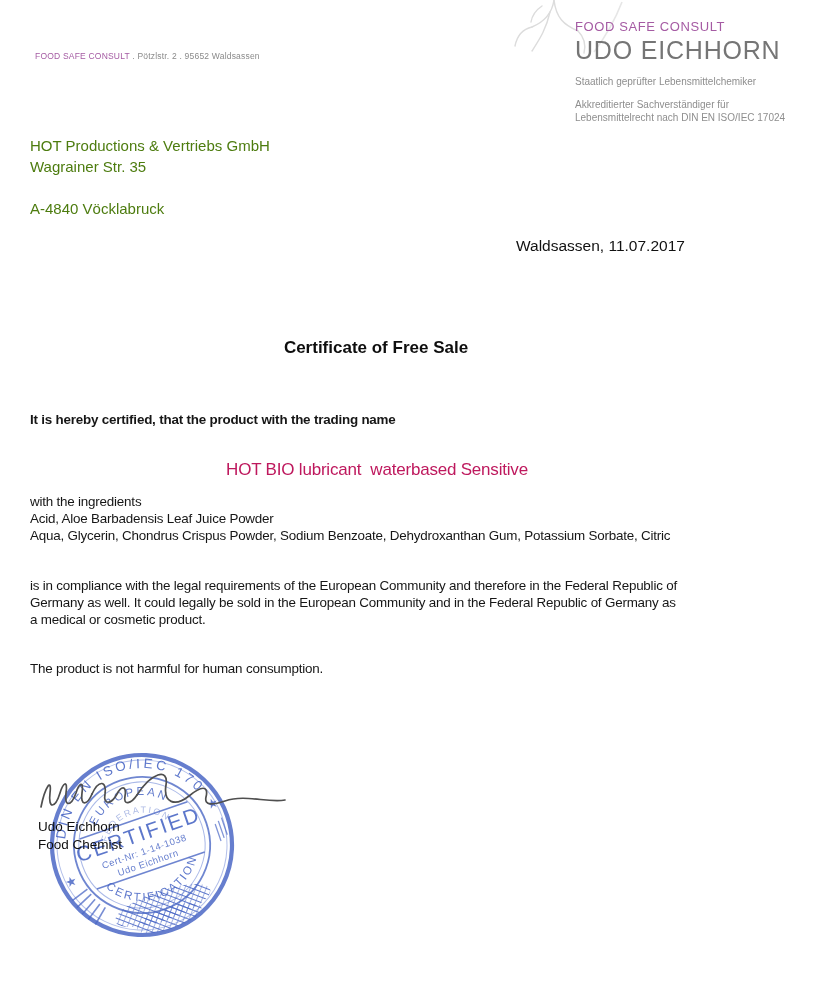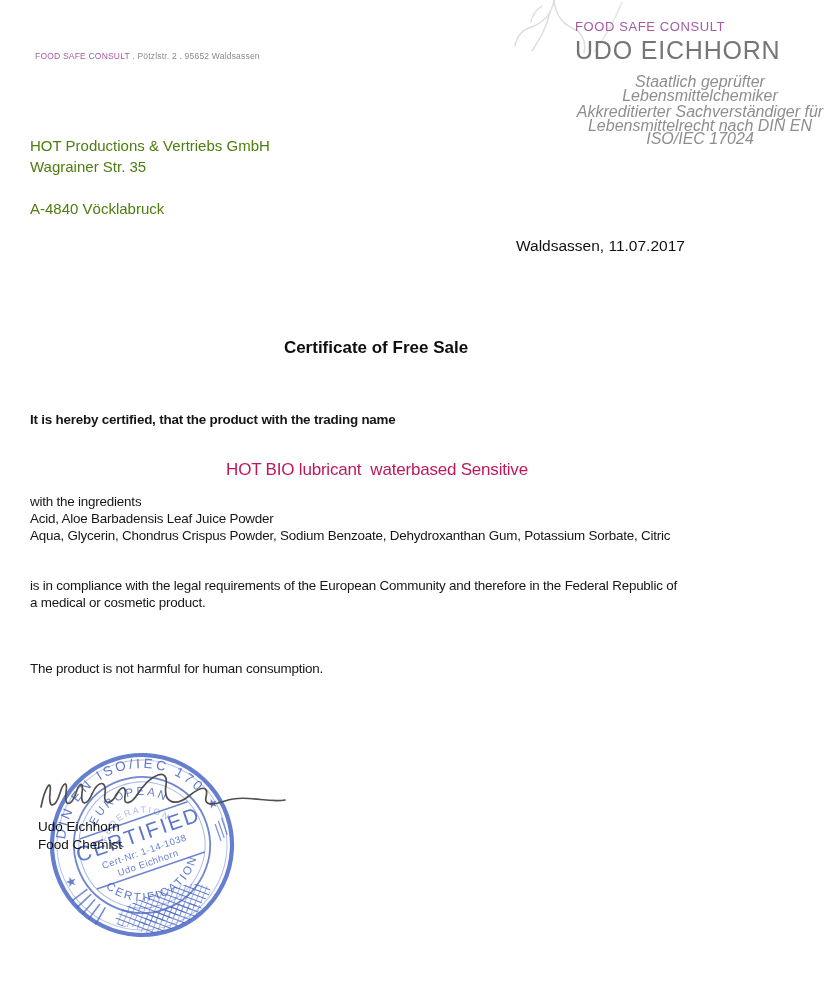--- a/index.html
+++ b/index.html
@@ -9,23 +9,23 @@
     font-family:"Liberation Sans", sans-serif; color:#1a1a1a; overflow:hidden;
   }
   
   .sender-line { position:absolute; left:35px; top:51px; font-size:8.5px; letter-spacing:.2px; color:#8a8a8a;text-align:right; }
   .sender-line .brand { color:#a55ba3; }
   
   .branch-svg { position:absolute; left:492px; top:0; }
   .letterhead { position:absolute; left:575px; top:19px; width:250px; }
   .lh-brand { color:#a55ba3; font-size:13px; letter-spacing:.6px; }
   .lh-name { color:#757575; font-size:25px; letter-spacing:.8px; margin-top:2px; }
-  .lh-cred { color:#8e8e8e; font-size:16px; font-style:italic; line-height:13.5px;text-align:center; }
+  .lh-cred { color:#8e8e8e; font-size:10px; line-height:13.5px; }
   .lh-cred1 { margin-top:10px; }
-  .lh-cred2 { margin-top:3px; }
+  .lh-cred2 { margin-top:9px; }
   
   .recipient { position:absolute; left:30px; top:135px; font-size:15px; line-height:21px; color:#4d7c0f; }
   .recipient .gap { height:21px; }
   
   .date-line { position:absolute; left:516px; top:237px; font-size:15.5px; color:#111; }
   
   .doc-title { position:absolute; left:0; top:338px; width:752px; text-align:center;
                font-size:17px; font-weight:bold; color:#0e0e0e; }
   
   .btxt { position:absolute; left:30px; font-size:13.4px; letter-spacing:-.2px; line-height:17px; color:#161616; }
@@ -88,20 +88,21 @@
   <div class="product-line">HOT BIO lubricant  waterbased Sensitive</div>
 
   <div class="btxt ingredients">
     <div>with the ingredients</div>
     <div>Acid, Aloe Barbadensis Leaf Juice Powder</div>
     <div>Aqua, Glycerin, Chondrus Crispus Powder, Sodium Benzoate, Dehydroxanthan Gum, Potassium Sorbate, Citric</div>
   </div>
 
   <div class="btxt compliance">
     <div>is in compliance with the legal requirements of the European Community and therefore in the Federal Republic of</div>
+    <div>Germany as well. It could legally be sold in the European Community and in the Federal Republic of Germany as</div>
     <div>a medical or cosmetic product.</div>
   </div>
 
   <div class="btxt harmless">The product is not harmful for human consumption.</div>
 
   <svg class="stamp-svg" width="210" height="202" viewBox="0 0 210 202">
     <defs>
       <pattern id="xhatch" width="5" height="5" patternUnits="userSpaceOnUse" patternTransform="rotate(40)">
         <path d="M0,0 L0,5 M0,2.5 L5,2.5" stroke="#3d5cc1" stroke-width="1.1"></path>
       </pattern>

